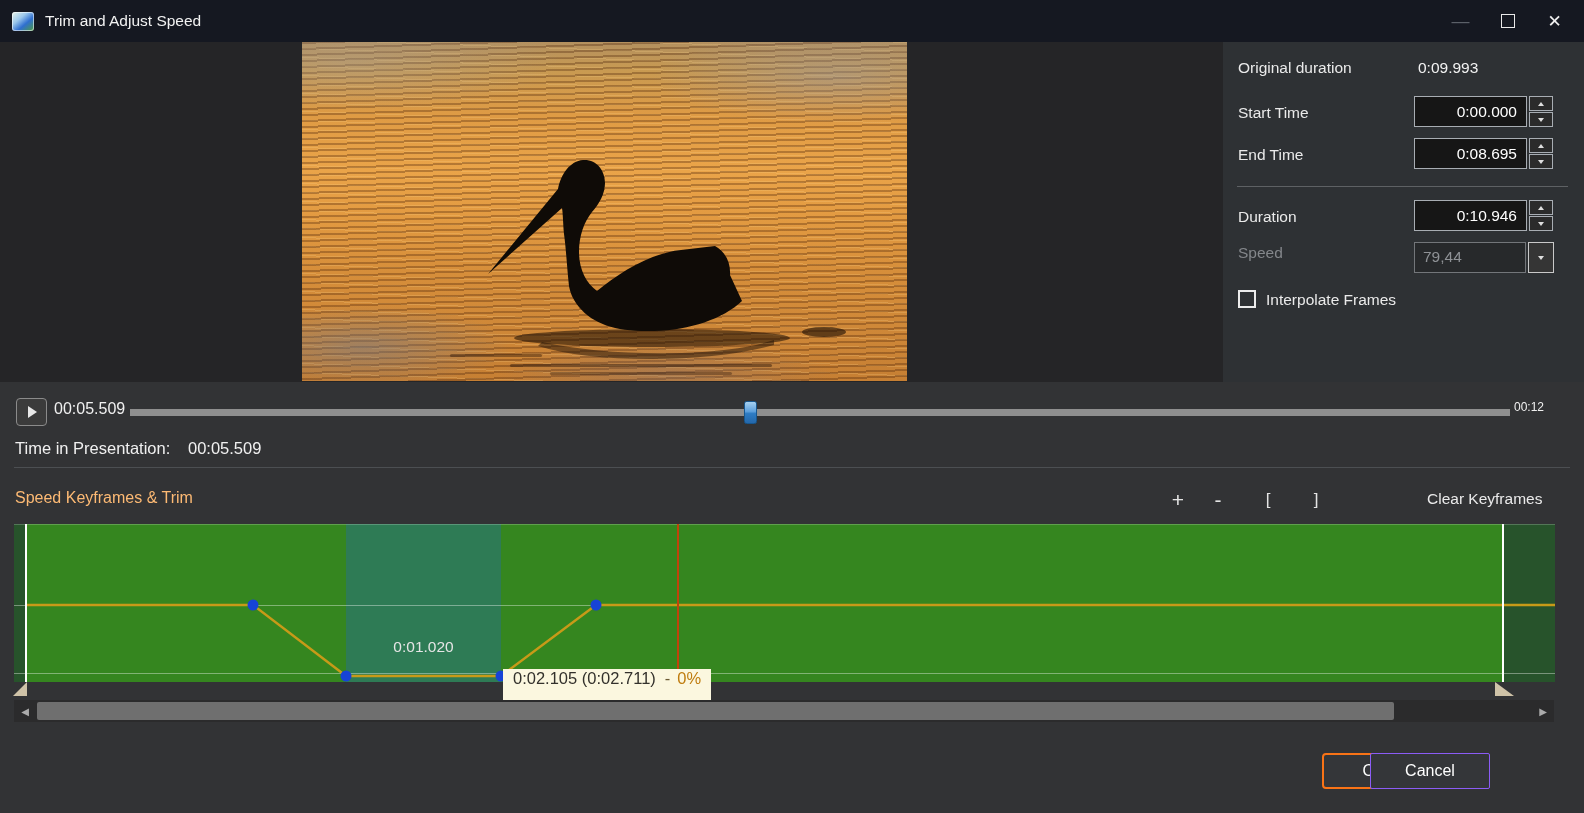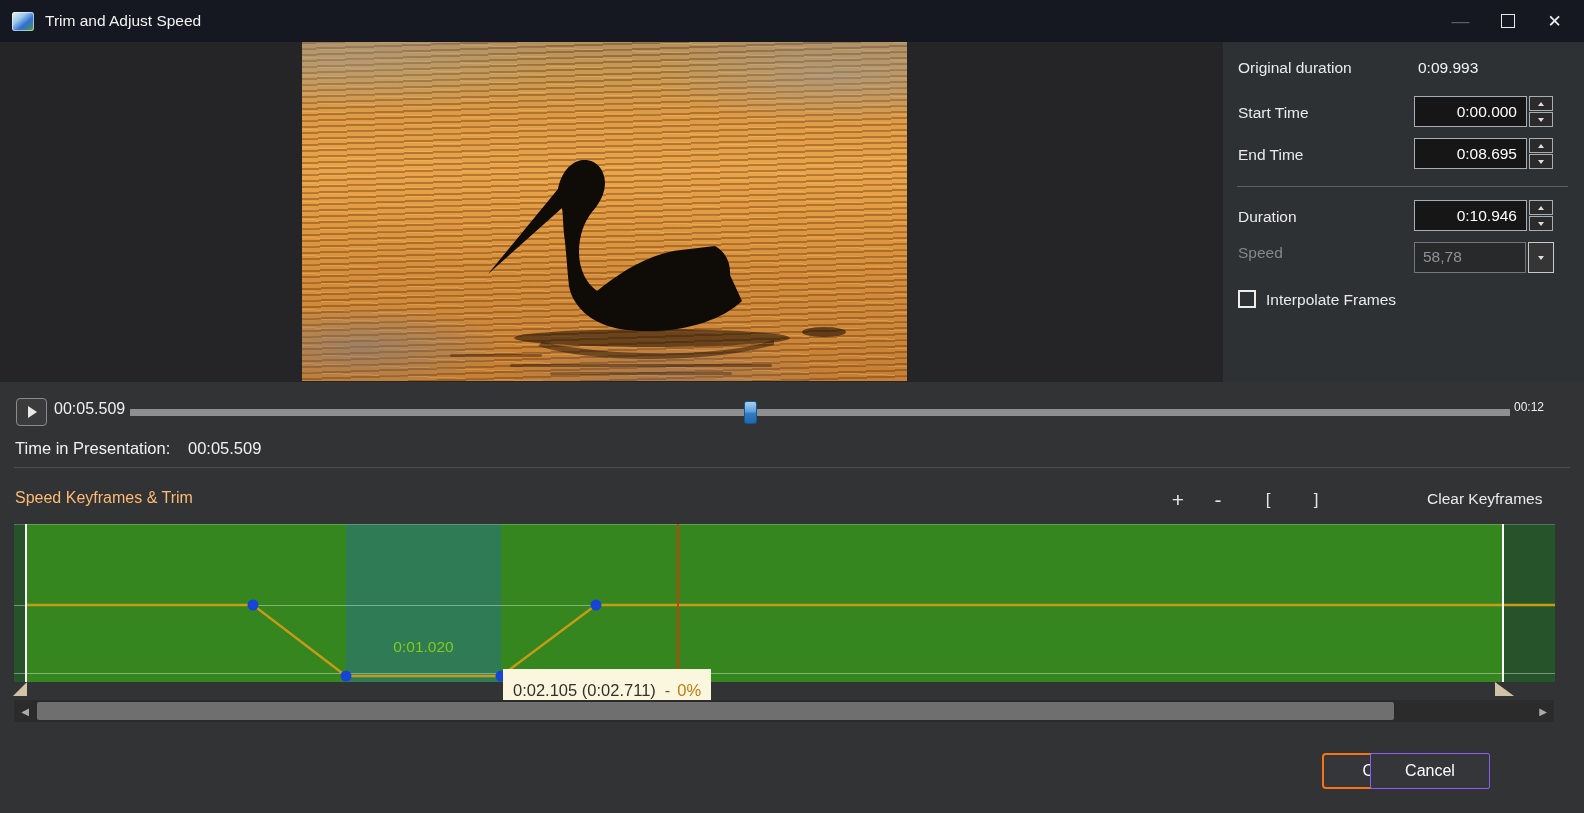--- a/index.html
+++ b/index.html
@@ -85,24 +85,24 @@
   #timeline{left:14px;top:524px;width:1541px;height:158px;background:#27532b}
   #trim-active{position:absolute;top:0;height:100%}
   #selected-segment{position:absolute;top:0;height:100%}
   .gridline{position:absolute;left:0;width:100%;height:1px;background:rgba(255,255,255,.38)}
   #grid-topedge{top:0;opacity:.55}
   #grid-mid{top:81px}
   #grid-bottom{top:149px}
   #kf-svg{position:absolute;left:0;top:0;width:1541px;height:158px}
   #playhead{position:absolute;top:0;width:2px;height:100%}
   .trimline{position:absolute;top:0;width:2px;height:100%;background:#ffffff}
-  #segment-label{position:absolute;top:114px;text-align:center;font-size:15.5px;color:#84cc16}
+  #segment-label{position:absolute;top:114px;text-align:center;font-size:15.5px;color:#e5e5e5}
   #trim-handle-left{left:13px;top:682px;width:0;height:0;border-left:14px solid transparent;border-bottom:14px solid #cfc3a8}
   #trim-handle-right{left:1495px;top:682px;width:0;height:0;border-right:19px solid transparent;border-bottom:14px solid #cfc3a8}
-  #kf-tooltip{left:503px;top:669px;height:31px;background:#fbf7df;display:flex;align-items:flex-end;
+  #kf-tooltip{left:503px;top:669px;height:31px;background:#fbf7df;display:flex;align-items:flex-start;
     padding:0 10px;z-index:5;font-size:16.5px;white-space:pre}
   #kf-tooltip .t-time{color:#33312c}
   #kf-tooltip .t-dash{color:#6b5a33;margin:0 7px 0 9px}
   #kf-tooltip .t-pct{color:#bf7c0e}
 
   
   #hscroll{left:14px;top:700px;width:1540px;height:22px;background:#2b2b2c}
   .scroll-arrow{position:absolute;top:0;width:22px;height:22px;display:flex;align-items:center;justify-content:center;color:#ababab;font-size:10px}
   #scroll-left{left:0}
   #scroll-right{right:0}
@@ -193,21 +193,21 @@
         <span class="tri-up"></span>
       </div>
     <div class="spinbtn">
         <span class="tri-down"></span>
       </div>
   </div>
 </div>
 
 <div class="slabel dim" style="left:1238px;top:244px">Speed</div>
 <div class="combo" style="left:1414px;top:242px">
-  <div class="combo-text">58,78</div>
+  <div class="combo-text">79,44</div>
   <div class="combo-btn">
       <span class="tri-down"></span>
     </div>
 </div>
 
 <div id="interp-checkbox" class="abs"></div>
 <div class="slabel" style="left:1266px;top:291px">Interpolate Frames</div>
 
 <div id="play-btn" class="abs">
     <span class="tri-play"></span>

